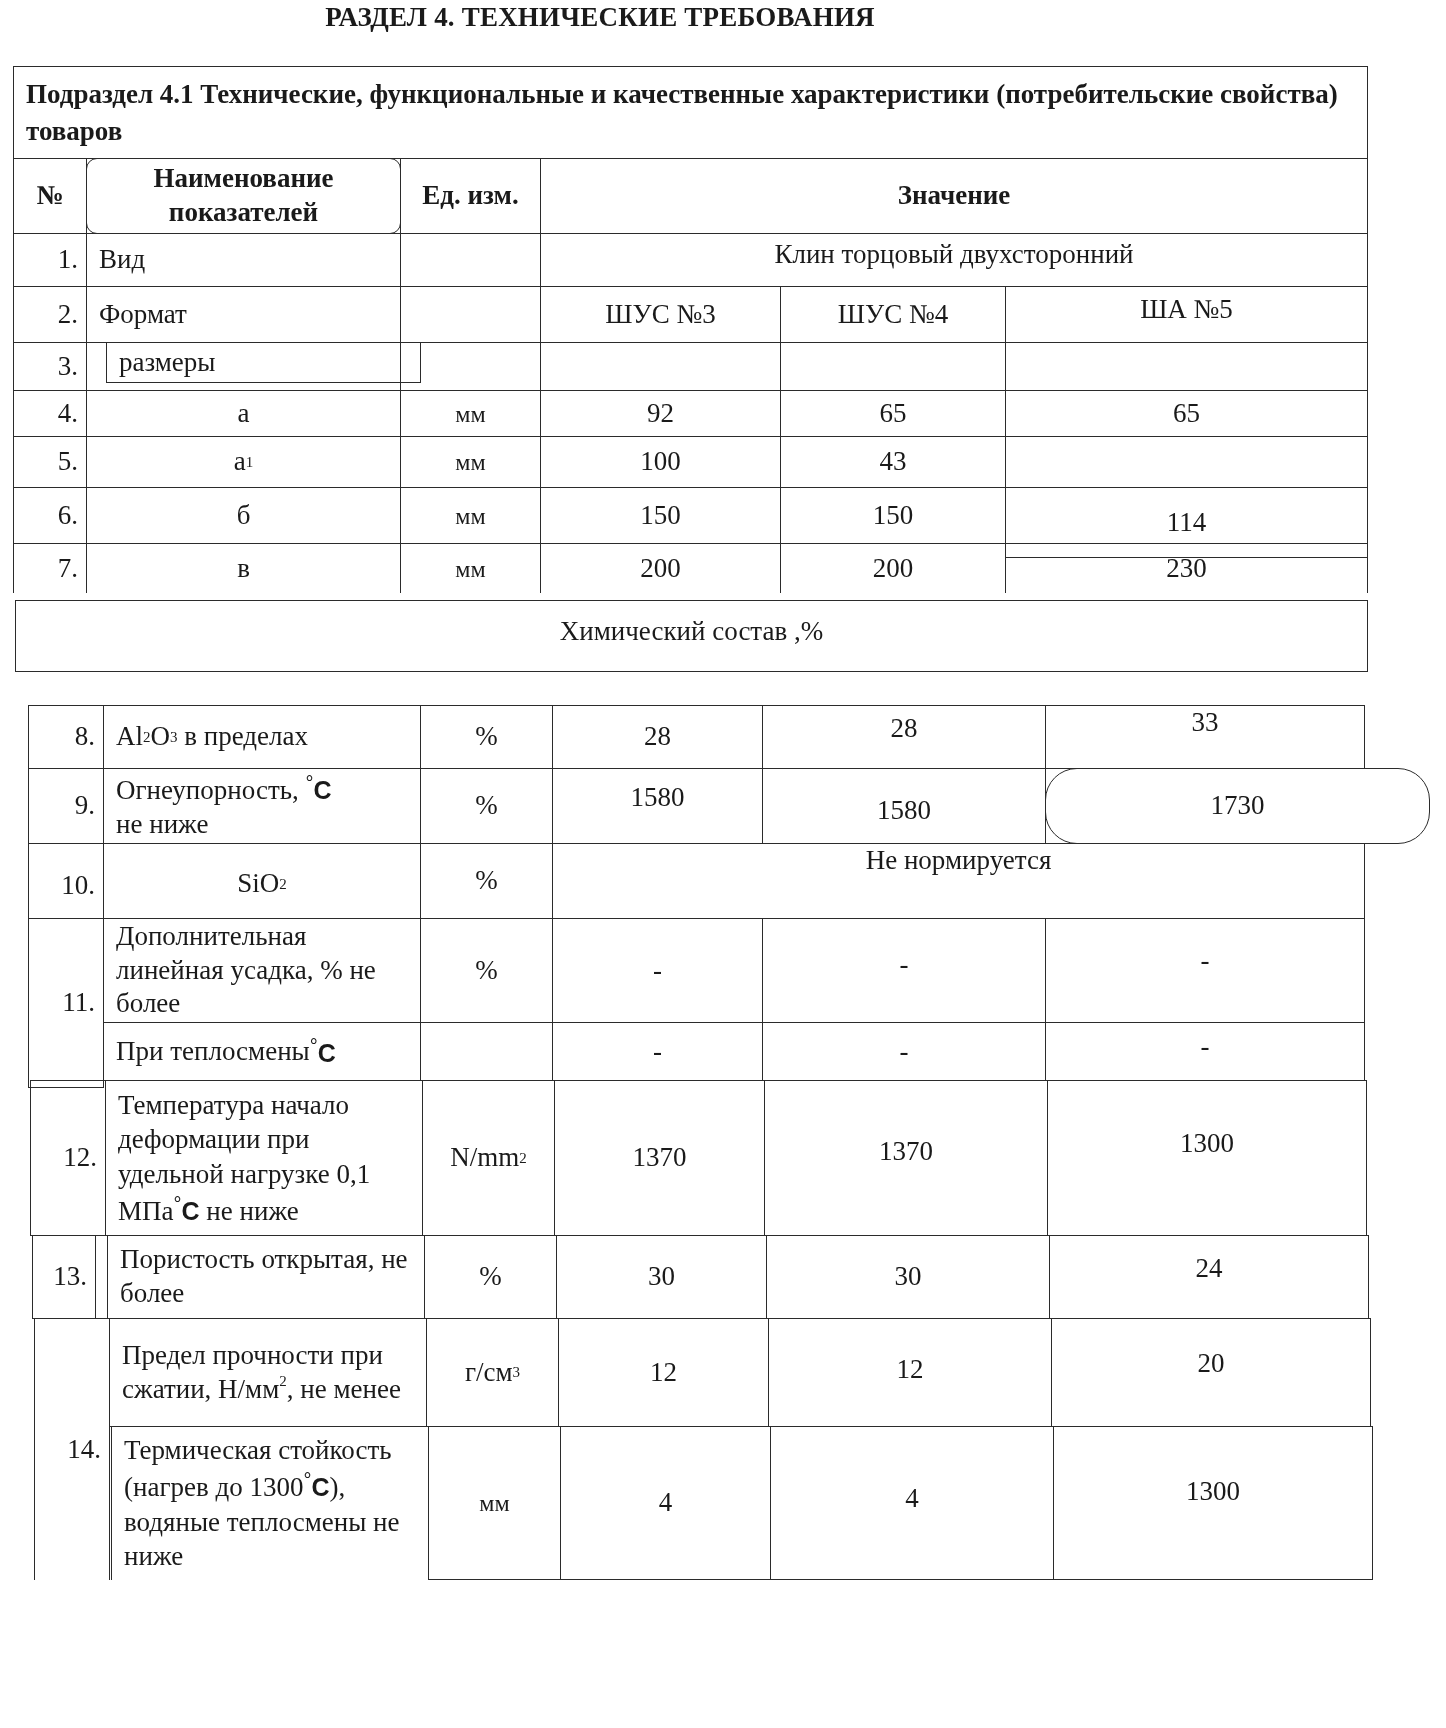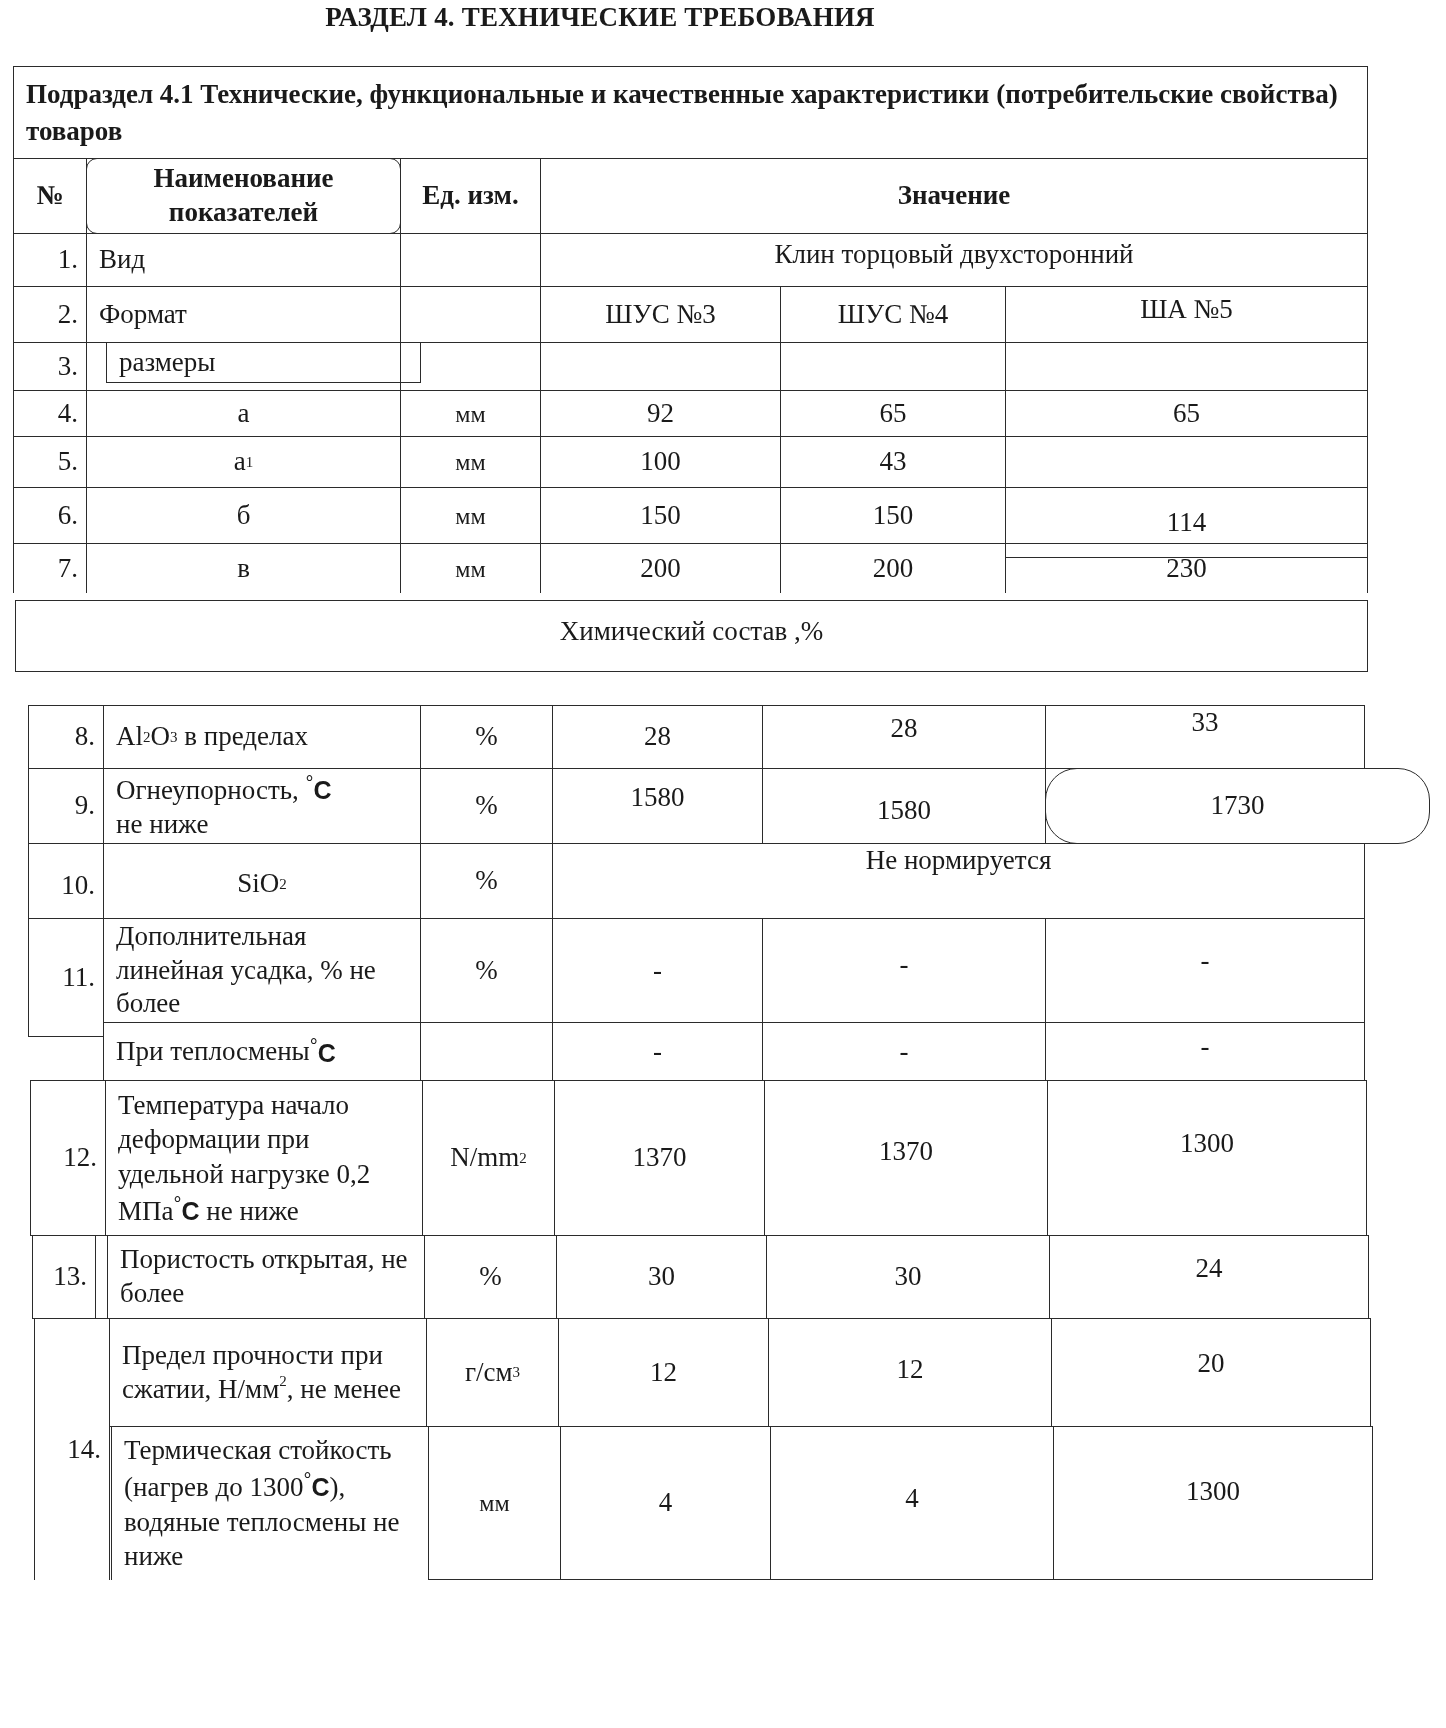--- a/index.html
+++ b/index.html
@@ -115,39 +115,39 @@
   <div class="cell" style="left:1045px;top:768px;width:385px;height:76px;border-radius:32px;">1730</div>
 
   <div class="cell num" style="left:28px;top:843px;width:76px;height:76px;padding-top:12px;">10.</div>
   <div class="cell" style="left:103px;top:843px;width:318px;height:76px;padding-top:8px;">
       <span>SiO</span>
       <span class="sub">2</span>
     </div>
   <div class="cell" style="left:420px;top:843px;width:133px;height:76px;">%</div>
   <div class="cell top" style="left:552px;top:843px;width:813px;height:76px;padding-top:0;">Не нормируется</div>
 
-  <div class="cell num" style="left:28px;top:918px;width:76px;height:119px;">11.</div>
+  <div class="cell num" style="left:28px;top:918px;width:76px;height:170px;">11.</div>
   <div class="cell left" style="left:103px;top:918px;width:318px;height:105px;">Дополнительная линейная усадка, % не более</div>
   <div class="cell" style="left:420px;top:918px;width:133px;height:105px;">%</div>
   <div class="cell" style="left:552px;top:918px;width:211px;height:105px;">-</div>
   <div class="cell" style="left:762px;top:918px;width:284px;height:105px;padding-bottom:14px;">-</div>
   <div class="cell" style="left:1045px;top:918px;width:320px;height:105px;padding-bottom:22px;">-</div>
 
   <div class="cell left" style="left:103px;top:1022px;width:318px;height:59px;">
       <span>При теплосмены</span>
       <span class="degc"><small>°</small><span>С</span></span>
     </div>
   <div class="cell" style="left:420px;top:1022px;width:133px;height:59px;"></div>
   <div class="cell" style="left:552px;top:1022px;width:211px;height:59px;">-</div>
   <div class="cell" style="left:762px;top:1022px;width:284px;height:59px;">-</div>
   <div class="cell" style="left:1045px;top:1022px;width:320px;height:59px;padding-bottom:12px;">-</div>
 
   <div class="cell num" style="left:30px;top:1080px;width:76px;height:156px;">12.</div>
   <div class="cell left" style="left:105px;top:1080px;width:318px;height:156px;line-height:1.28;">
-      <span><span>Температура начало деформации при удельной нагрузке 0,2 МПа</span><span class="degc"><small>°</small><span>С</span></span><span> не ниже</span></span>
+      <span><span>Температура начало деформации при удельной нагрузке 0,1 МПа</span><span class="degc"><small>°</small><span>С</span></span><span> не ниже</span></span>
     </div>
   <div class="cell" style="left:422px;top:1080px;width:133px;height:156px;">
       <span>N/mm</span>
       <span class="sup">2</span>
     </div>
   <div class="cell" style="left:554px;top:1080px;width:211px;height:156px;">1370</div>
   <div class="cell" style="left:764px;top:1080px;width:284px;height:156px;padding-bottom:14px;">1370</div>
   <div class="cell" style="left:1047px;top:1080px;width:320px;height:156px;padding-bottom:30px;">1300</div>
 
   <div class="cell num" style="left:32px;top:1235px;width:64px;height:84px;">13.</div>

